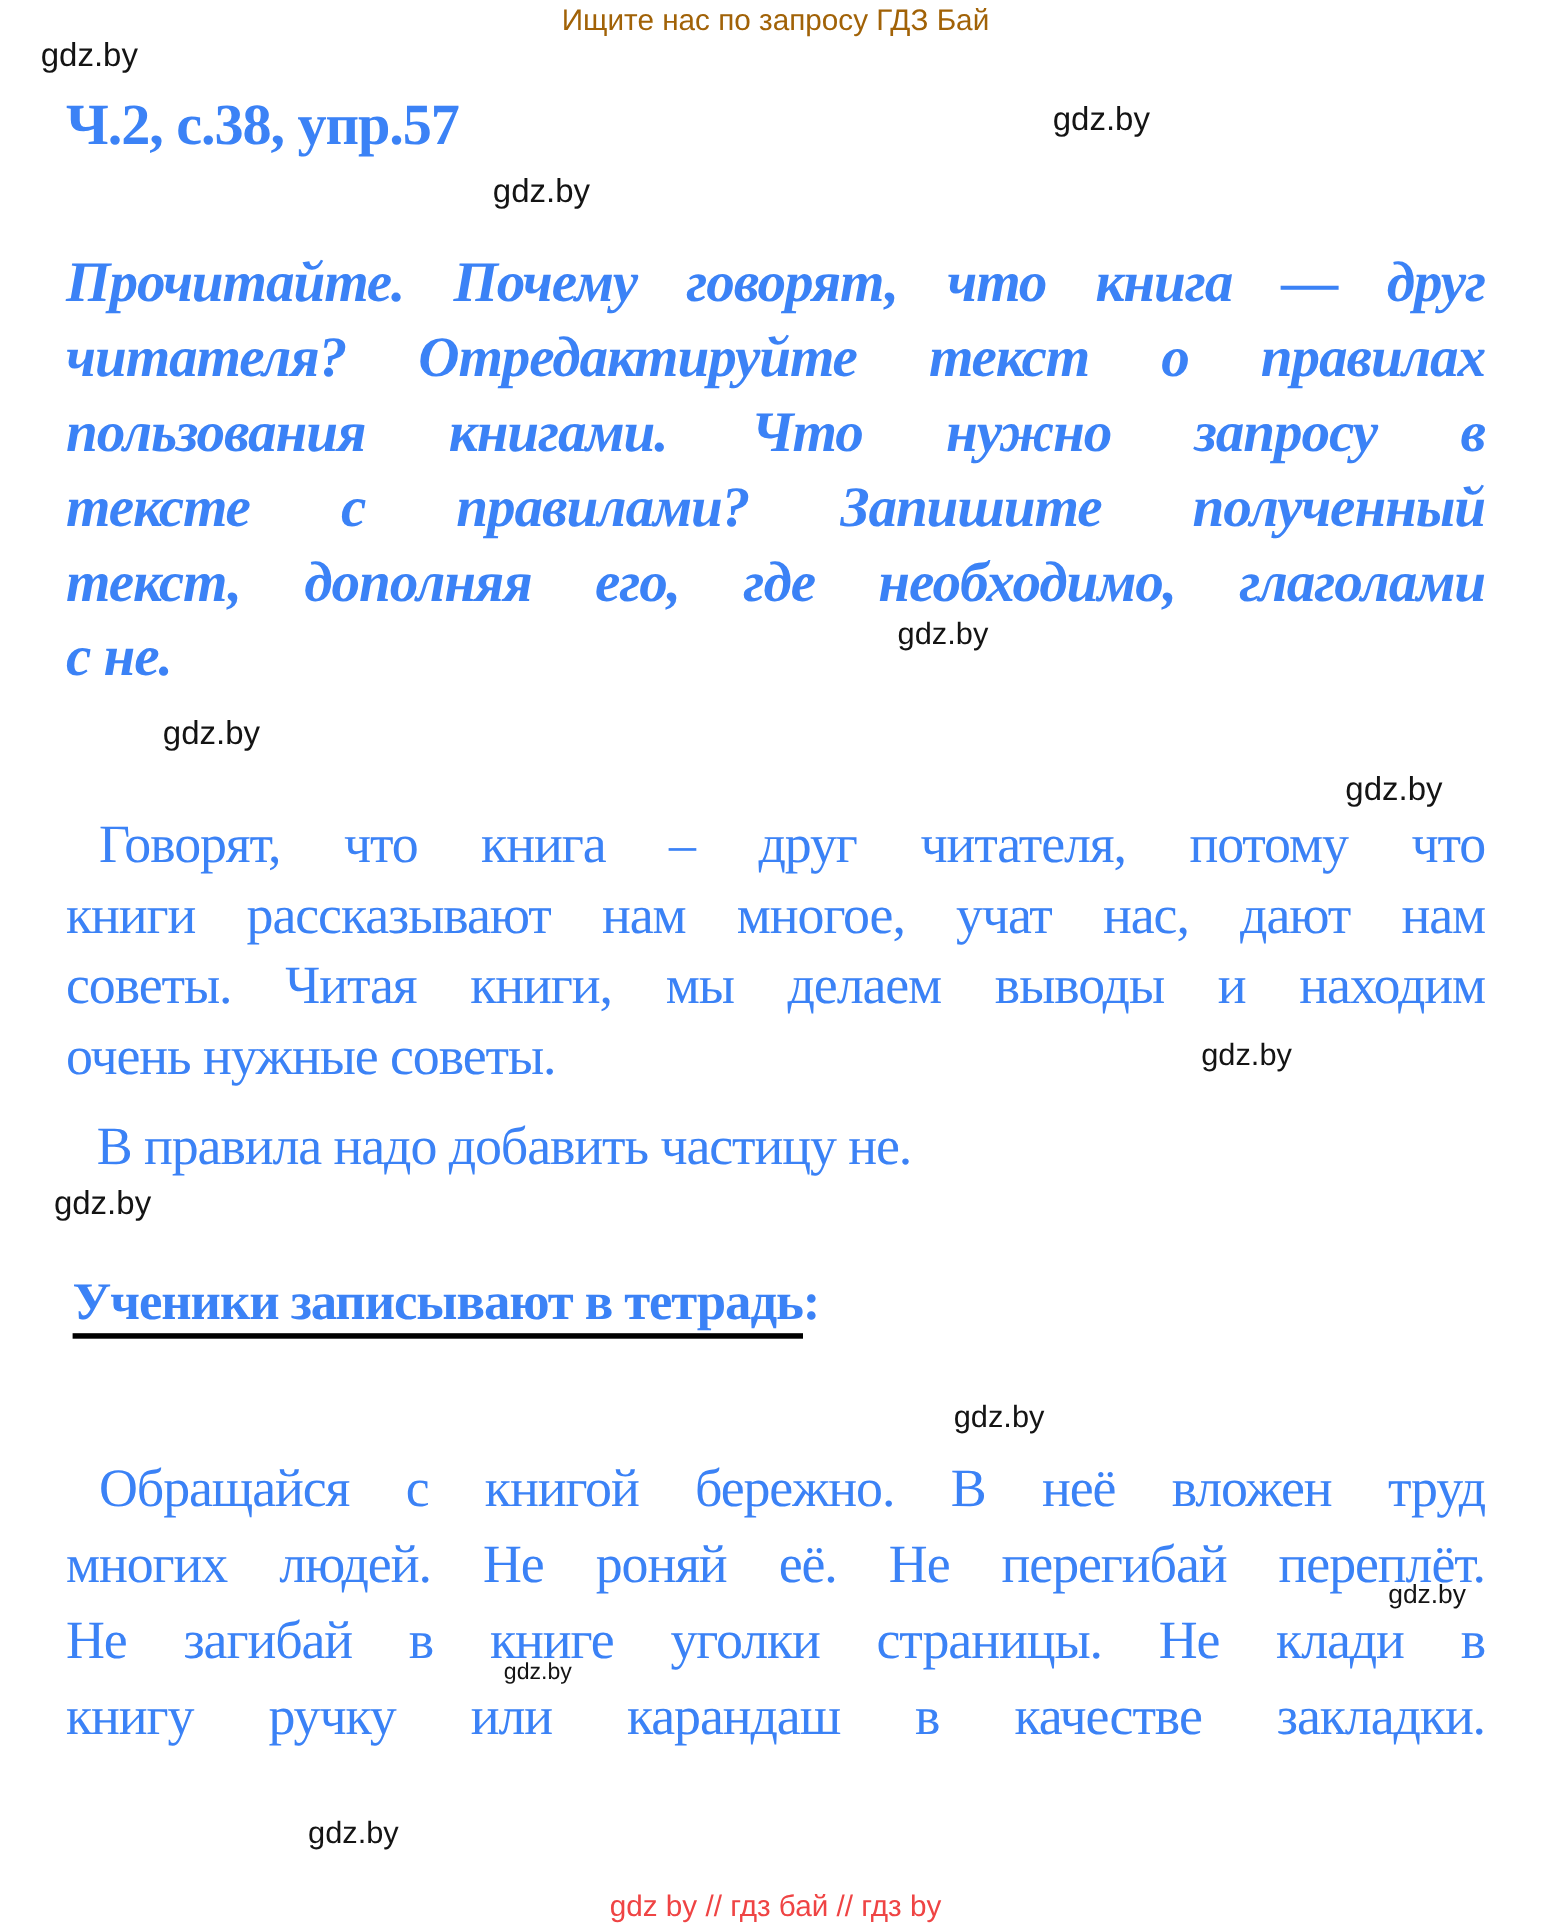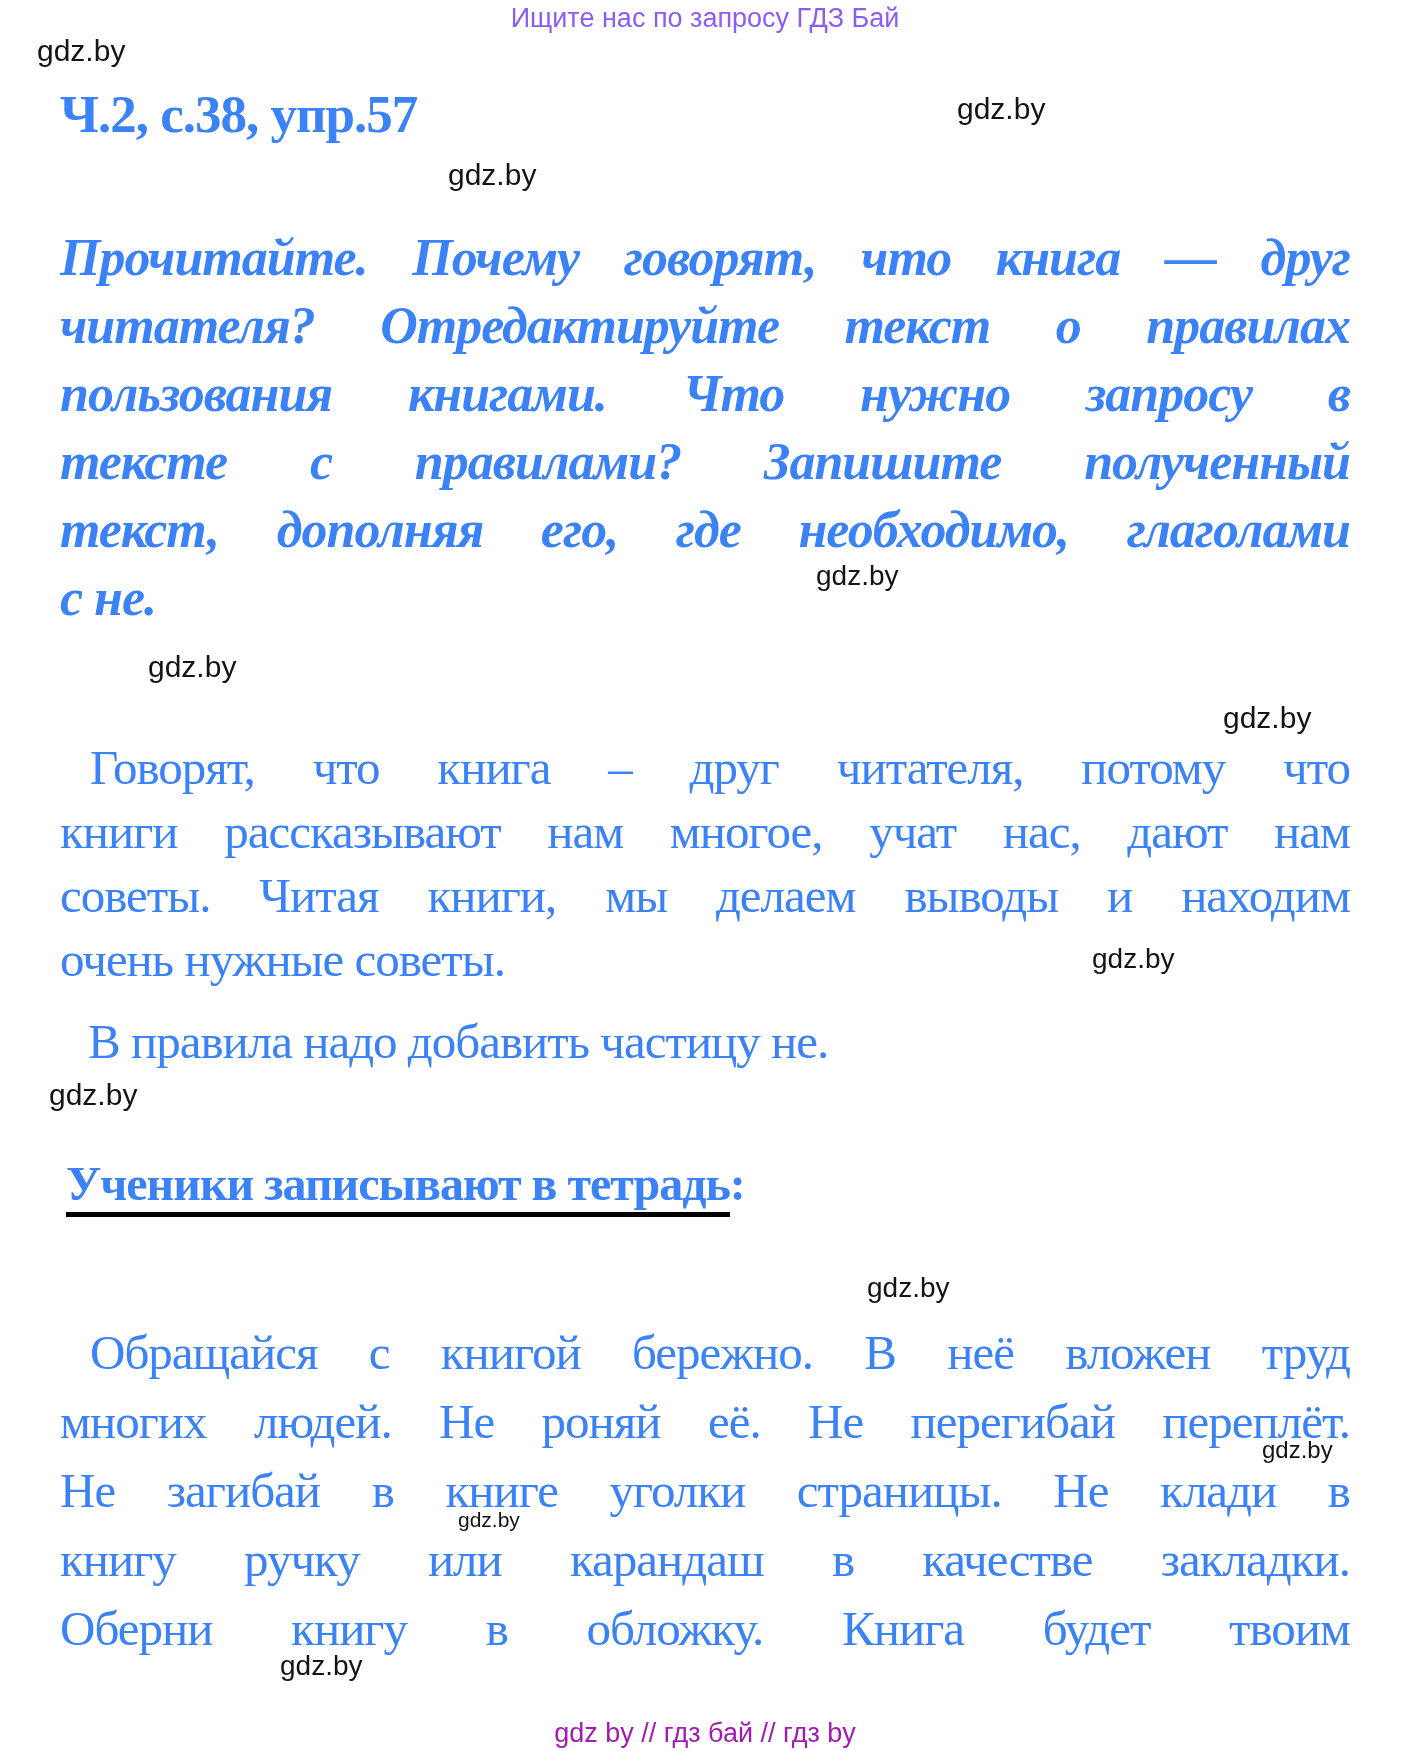--- a/index.html
+++ b/index.html
@@ -68,21 +68,21 @@
   
   .jl { text-align: justify; text-align-last: justify; }
   .ll { text-align: right;   text-align-last: left; }
   .ind { padding-left: 30px; }
 </style>
 </head>
 <body>
 
 <div class="page">
 
-  <div class="banner" style="color: #8b5cf6;">Ищите нас по запросу ГДЗ Бай</div>
+  <div class="banner" style="color: #a16207;">Ищите нас по запросу ГДЗ Бай</div>
 
   <div class="wm" style="left:37px;   top:34px;   font-size:30px;">gdz.by</div>
   <div class="wm" style="left:957px;  top:92px;   font-size:30px;">gdz.by</div>
   <div class="wm" style="left:448px;  top:158px;  font-size:30px;">gdz.by</div>
   <div class="wm" style="left:816px;  top:560px;  font-size:28px;">gdz.by</div>
   <div class="wm" style="left:148px;  top:650px;  font-size:30px;">gdz.by</div>
   <div class="wm" style="left:1223px; top:701px;  font-size:30px;">gdz.by</div>
   <div class="wm" style="left:1092px; top:943px;  font-size:28px;">gdz.by</div>
   <div class="wm" style="left:49px;   top:1078px; font-size:30px;">gdz.by</div>
   <div class="wm" style="left:867px;  top:1272px; font-size:28px;">gdz.by</div>
@@ -112,18 +112,17 @@
 
   <div class="subheading serif">
     <span class="u">Ученики записывают в тетрадь</span><span>:</span>
   </div>
 
   <div class="notebook serif">
     <div class="jl ind">Обращайся с книгой бережно. В неё вложен труд</div>
     <div class="jl">многих людей. Не роняй её. Не перегибай переплёт.</div>
     <div class="jl">Не загибай в книге уголки страницы. Не клади в</div>
     <div class="jl">книгу ручку или карандаш в качестве закладки.</div>
-    <div class="jl">Оберни книгу в обложку. Книга будет твоим</div>
   </div>
 
-  <div class="footer" style="color: #a21caf;">gdz by // гдз бай // гдз by</div>
+  <div class="footer" style="color: #ef4444;">gdz by // гдз бай // гдз by</div>
 
 </div>
 
 </body></html>

